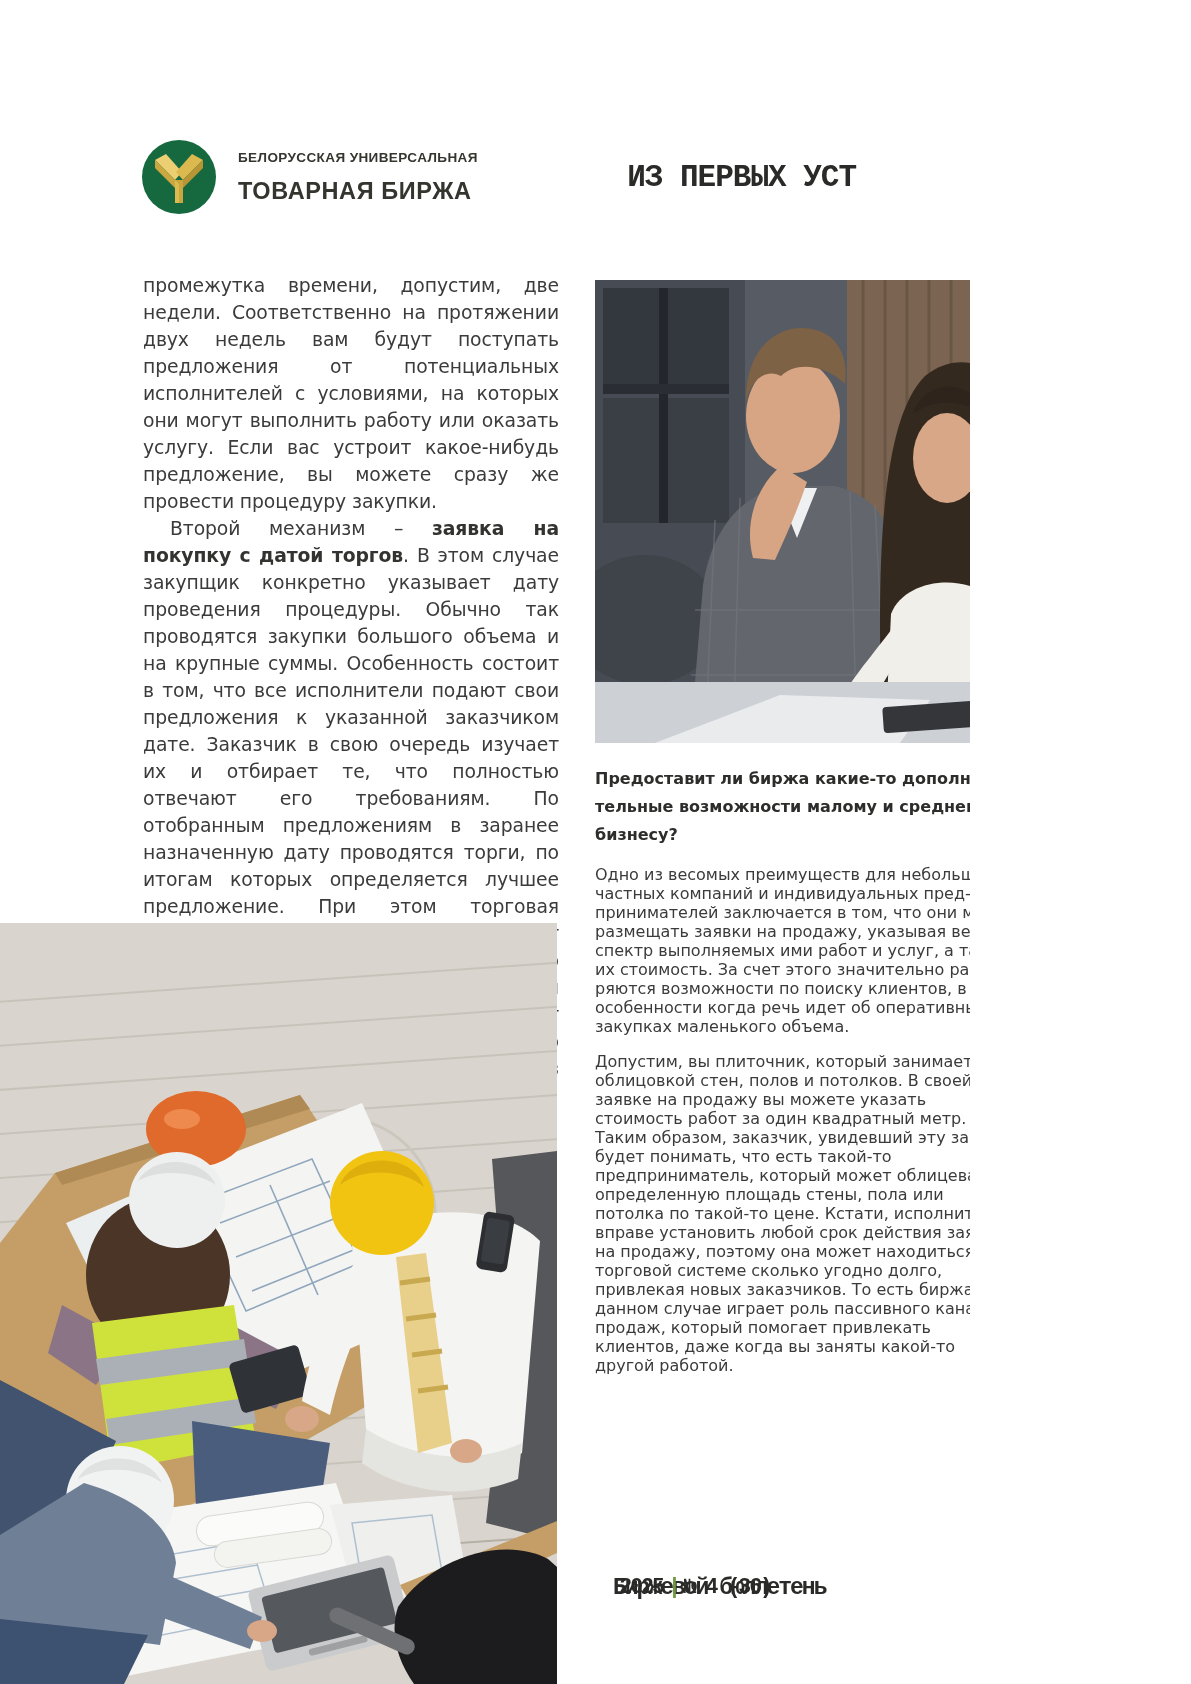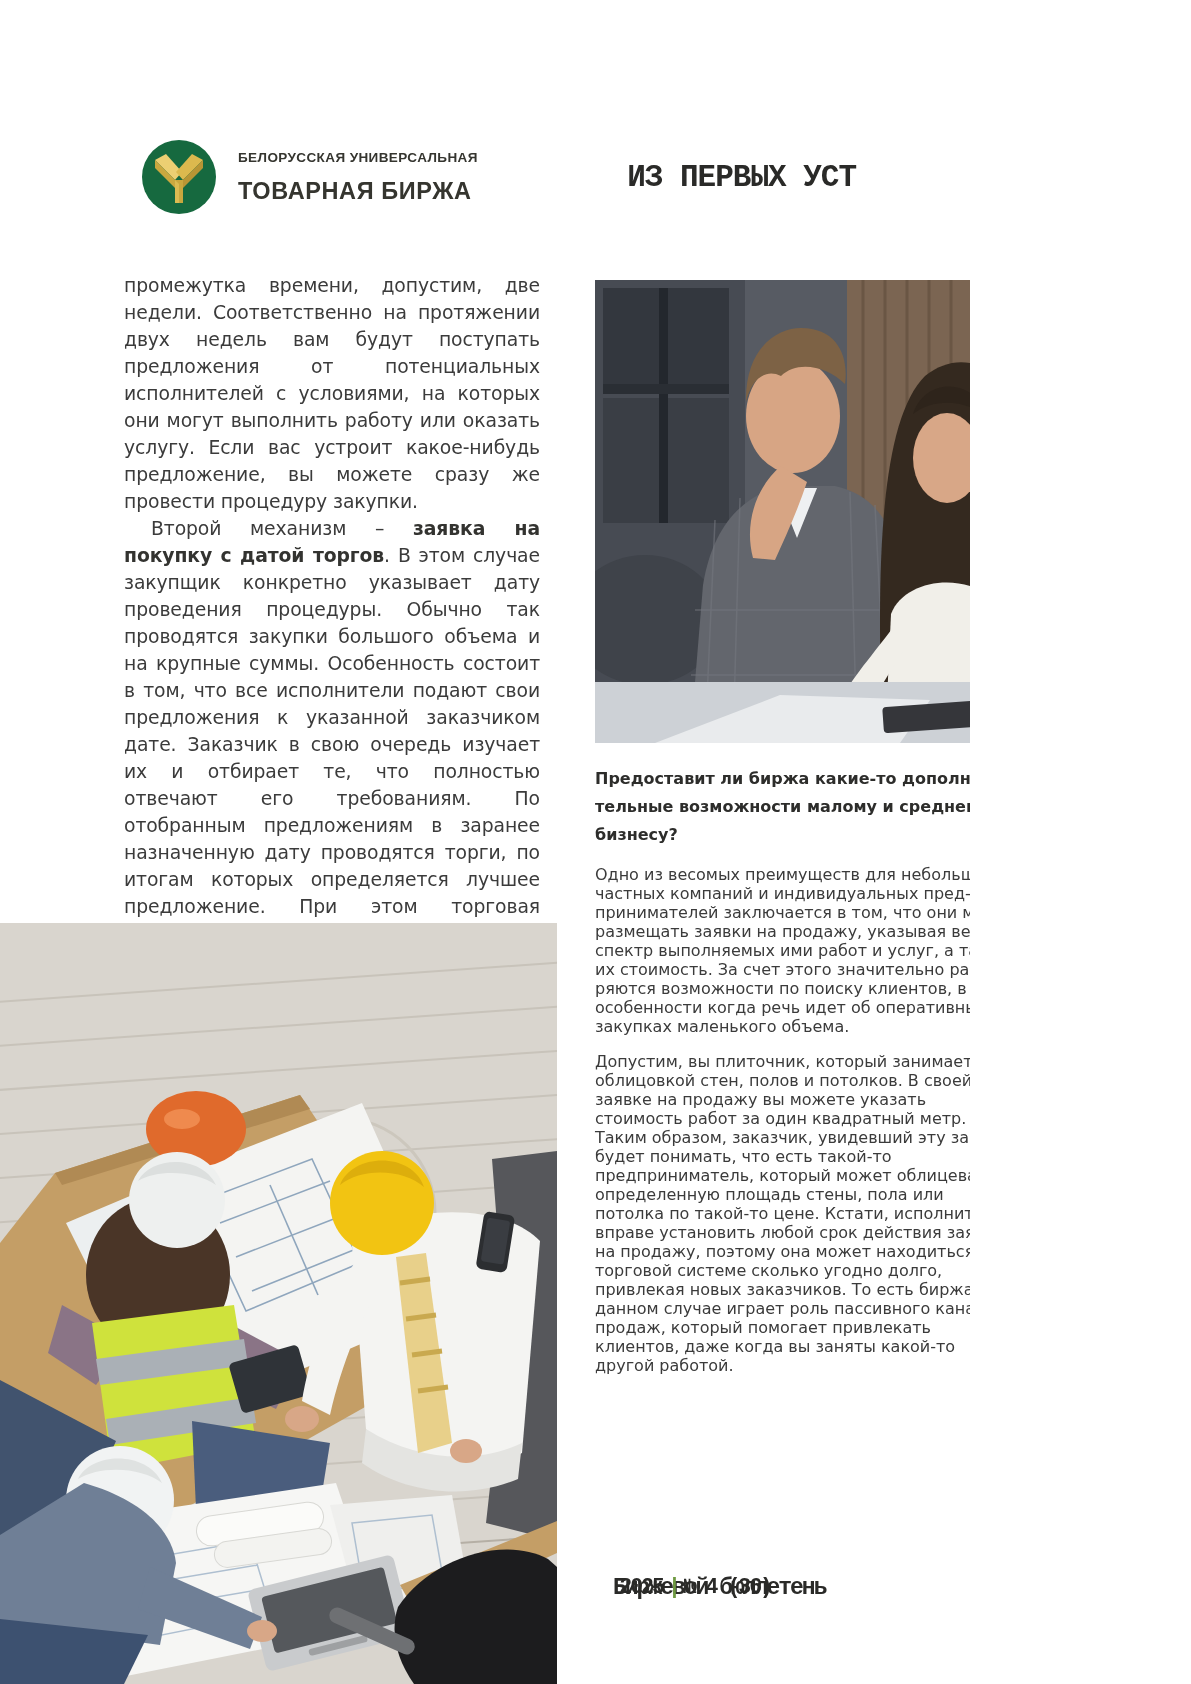--- a/index.html
+++ b/index.html
@@ -14,21 +14,21 @@
     letter-spacing:.4px;color:#35352f;line-height:15px;}
   .logo-text-line2{font-family:"Liberation Sans",sans-serif;font-weight:700;font-size:23.5px;
     letter-spacing:.6px;color:#35352f;line-height:25px;margin-top:14px;}
   .slab{font-family:"Liberation Mono",monospace;font-weight:700;color:#2a2a28;}
   .rubric{top:160px;right:114px;font-size:31px;letter-spacing:-1px;white-space:nowrap;margin-left:32px;}
   
   .col{text-align:justify;font-size:18.8px;line-height:27px;letter-spacing:-.1px;}
   .col p{margin:0;text-indent:27px;}
   .col p.noindent{text-indent:0;}
   .col b{font-weight:700;color:#333330;}
-  .leftcol{left:124px;top:272px;width:416px;}
+  .leftcol{left:143px;top:272px;width:416px;}
   .rightcol{left:595px;top:280px;width:421px;}
   .question{font-weight:700;color:#2d2d2b;margin:22px 0 8px !important;line-height:28px;}
   .photo{display:block;}
   .photo-construction{left:0;top:923px;width:557px;height:761px;}
   
   .footer-magazine{left:613px;top:1575px;font-size:23px;letter-spacing:-2px;white-space:nowrap;}
   .footer-issue{top:1575px;right:199px;font-size:21.5px;letter-spacing:-2px;white-space:nowrap;text-align:right;}
   .footer-sep{color:#6f9a42;padding:0 5px;}
   .footer-divider{left:1007px;top:1575px;width:3px;height:109px;background:#939393;}
   .footer-pagenum{left:1045px;top:1568px;font-size:27px;letter-spacing:-1px;}

